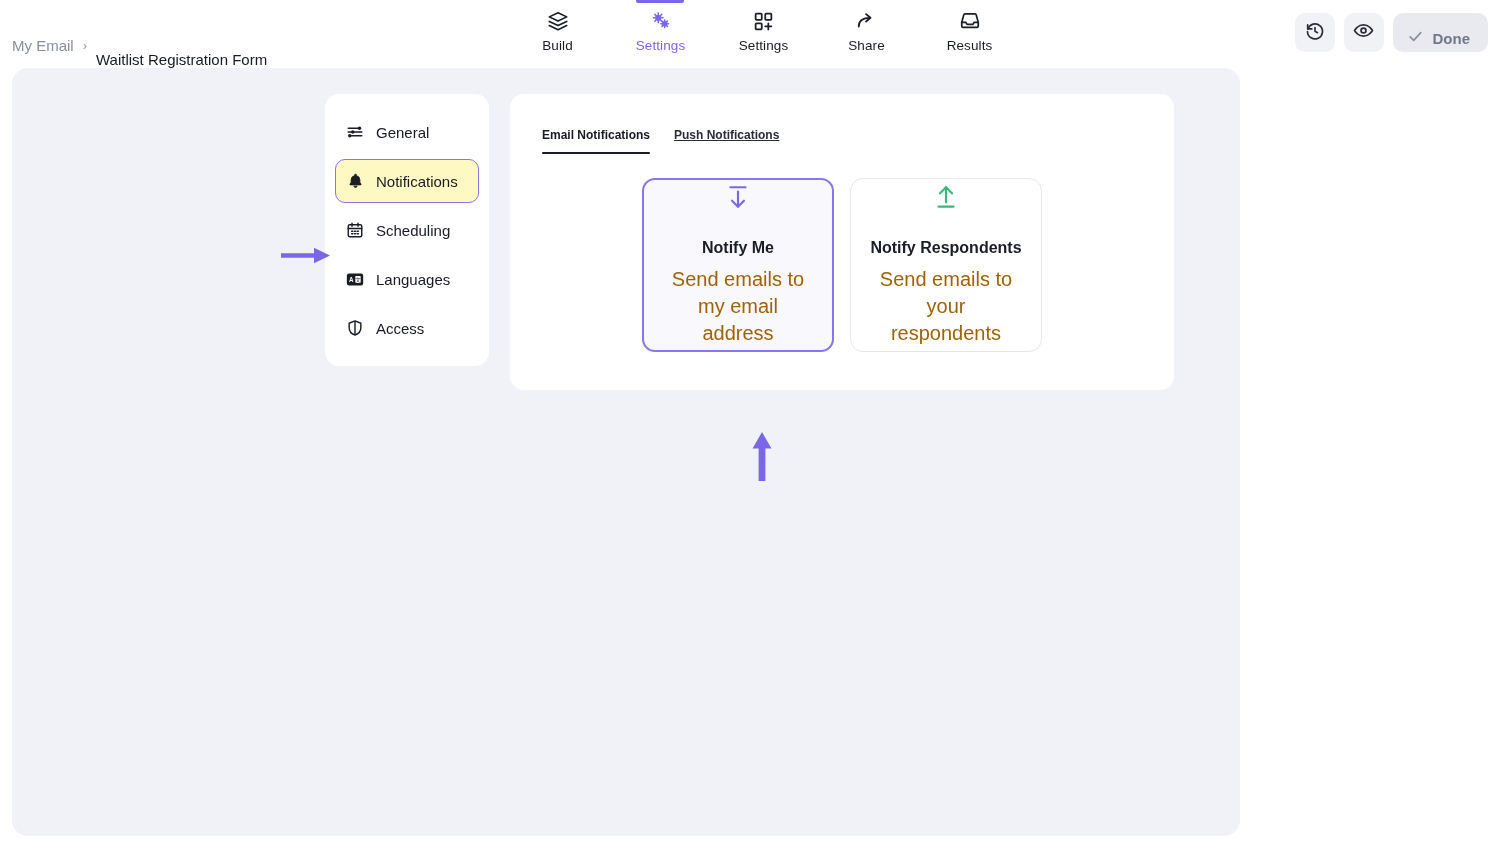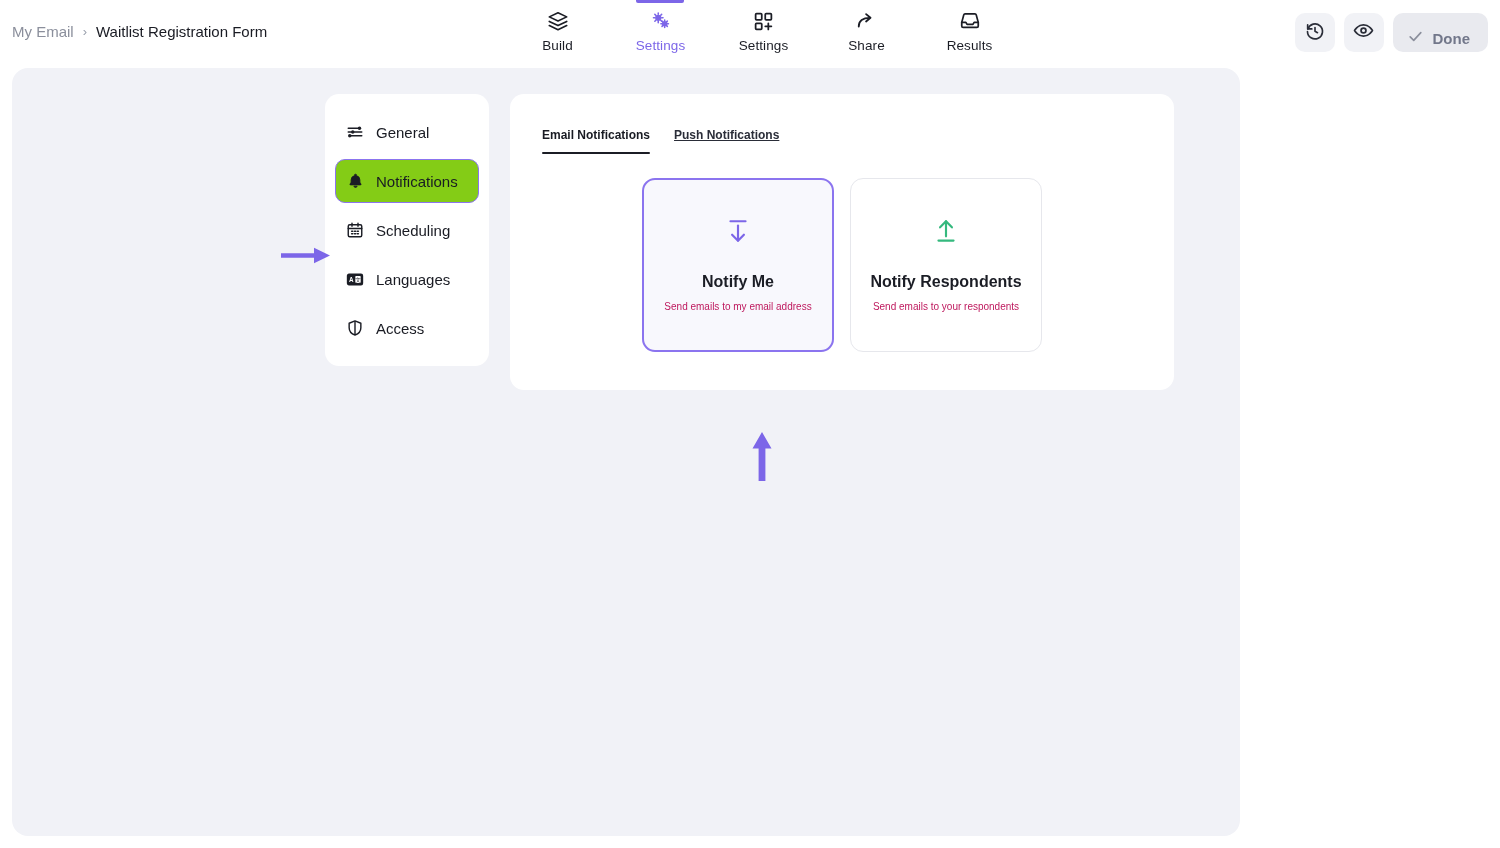--- a/index.html
+++ b/index.html
@@ -16,21 +16,21 @@
     width: 1500px; height: 65px;
     background: #ffffff;
   }
   .breadcrumb {
     position: absolute; left: 12px; top: 23px;
     display: flex; align-items: center; gap: 9px;
     font-size: 15px;
   }
   .crumb-root { color: #8b8f9c; }
   .crumb-sep { color: #9aa0ad; font-size: 13px; }
-  .crumb-current { color: #191b23; }
+  .crumb-current { color: #191b23; margin-top: 28px; }
 
   .nav {
     position: absolute; left: 506px; top: 0;
     height: 65px;
     display: flex; align-items: flex-start; gap: 0;
   }
   .nav-item {
     width: 103px; height: 65px;
     display: flex; flex-direction: column;
     align-items: center; justify-content: flex-start;
@@ -86,21 +86,21 @@
   }
   .snav-item {
     height: 44px; padding: 0 10px;
     display: flex; align-items: center; gap: 12px;
     border-radius: 10px;
     border: 1.6px solid transparent;
     cursor: pointer;
   }
   .snav-item.selected {
     border-color: #8b74ef;
-    background: #84cc16;
+    background: #fef9c3;
   }
   .snav-icon { width: 18px; display: flex; align-items: center; justify-content: center; }
   .snav-label { font-size: 15px; color: #191b23; font-weight: 500; }
 
   
   .panel {
     position: absolute; left: 498px; top: 26px;
     width: 664px; height: 296px;
     background: #ffffff; border-radius: 14px;
   }
@@ -140,21 +140,21 @@
     background: #f8f8fd;
   }
   .card-icon { height: 30px; display: flex; align-items: center; justify-content: center; }
   .card-title {
     margin-top: 26px;
     font-size: 16px; font-weight: bold; color: #1b1d25;
     text-align: left;
   }
   .card-desc {
     margin-top: 9px;
-    font-size: 10px; color: #be185d;
+    font-size: 20px; color: #a16207;
     text-align: center; line-height: 1.35;
   }
 
   
   .arrow-right {
     position: absolute; left: 269px; top: 179px;
     width: 50px; height: 17px;
   }
   .arrow-up {
     position: absolute; left: 737px; top: 363px;

